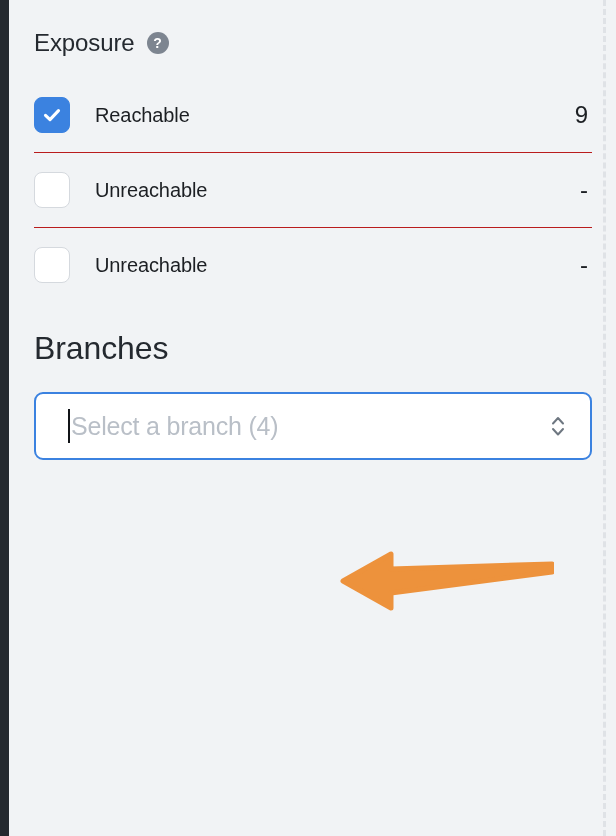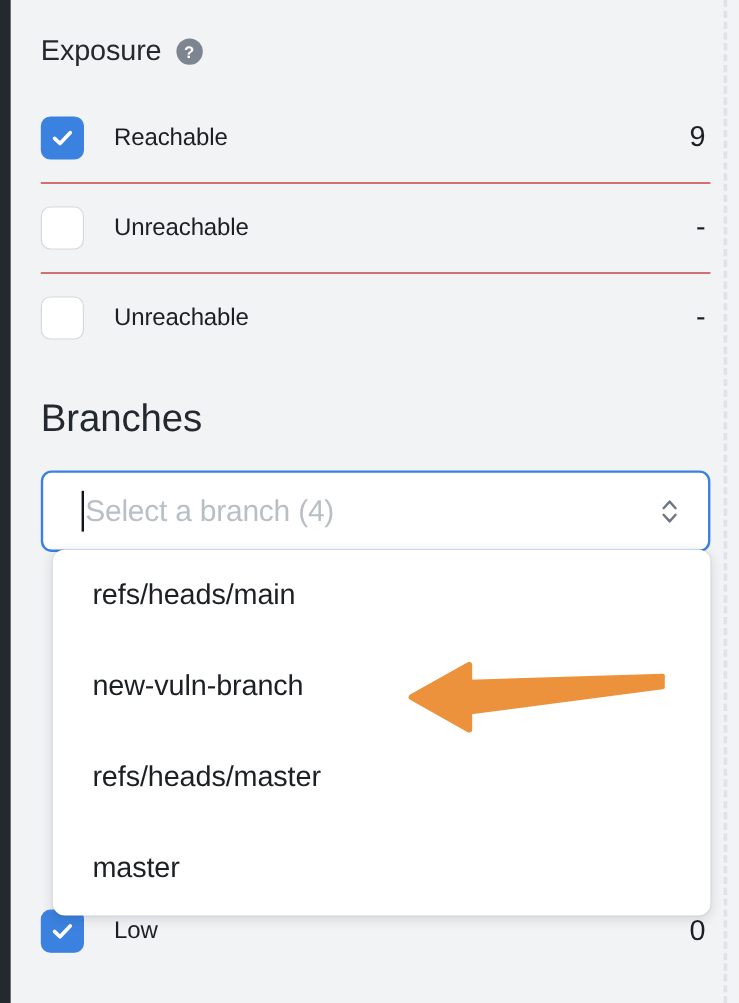--- a/index.html
+++ b/index.html
@@ -261,36 +261,21 @@
     <span class="caret"></span>
     <span class="select-placeholder">Select a branch (4)</span>
     <span class="selector-icon">
       <svg width="20" height="32" viewBox="0 0 20 32" aria-hidden="true">
         <path d="M5 13.5 L10 8 L15 13.5" fill="none" stroke="#6e7781" stroke-width="2" stroke-linecap="round" stroke-linejoin="round"></path>
         <path d="M5 19 L10 24.5 L15 19" fill="none" stroke="#6e7781" stroke-width="2" stroke-linecap="round" stroke-linejoin="round"></path>
       </svg>
     </span>
   </div>
 
-  <div class="occluded-row">
-    <span class="cb on">
-      <svg width="22" height="22" viewBox="0 0 22 22" aria-hidden="true">
-        <path d="M4.5 11.3 L9 15.6 L17.5 6.6" fill="none" stroke="#ffffff" stroke-width="3.1" stroke-linecap="round" stroke-linejoin="round"></path>
-      </svg>
-    </span>
-    <span class="filter-label">Low</span>
-    <span class="filter-value">0</span>
-  </div>
-
-  <div class="dropdown">
-    <div class="dropdown-item">refs/heads/main</div>
-    <div class="dropdown-item">new-vuln-branch</div>
-    <div class="dropdown-item">refs/heads/master</div>
-    <div class="dropdown-item">master</div>
-  </div>
+
 
   <div class="arrow-anno">
     <svg width="215" height="80" viewBox="0 0 215 80" aria-hidden="true">
       <path d="M4 45 L52 18 L52 33 L213 28 L213 36 L52 57 L52 72 Z" fill="#ed923c" stroke="#ed923c" stroke-width="5" stroke-linejoin="round"></path>
     </svg>
   </div>
 
 </div>
 
 <div class="right-divider"></div>

